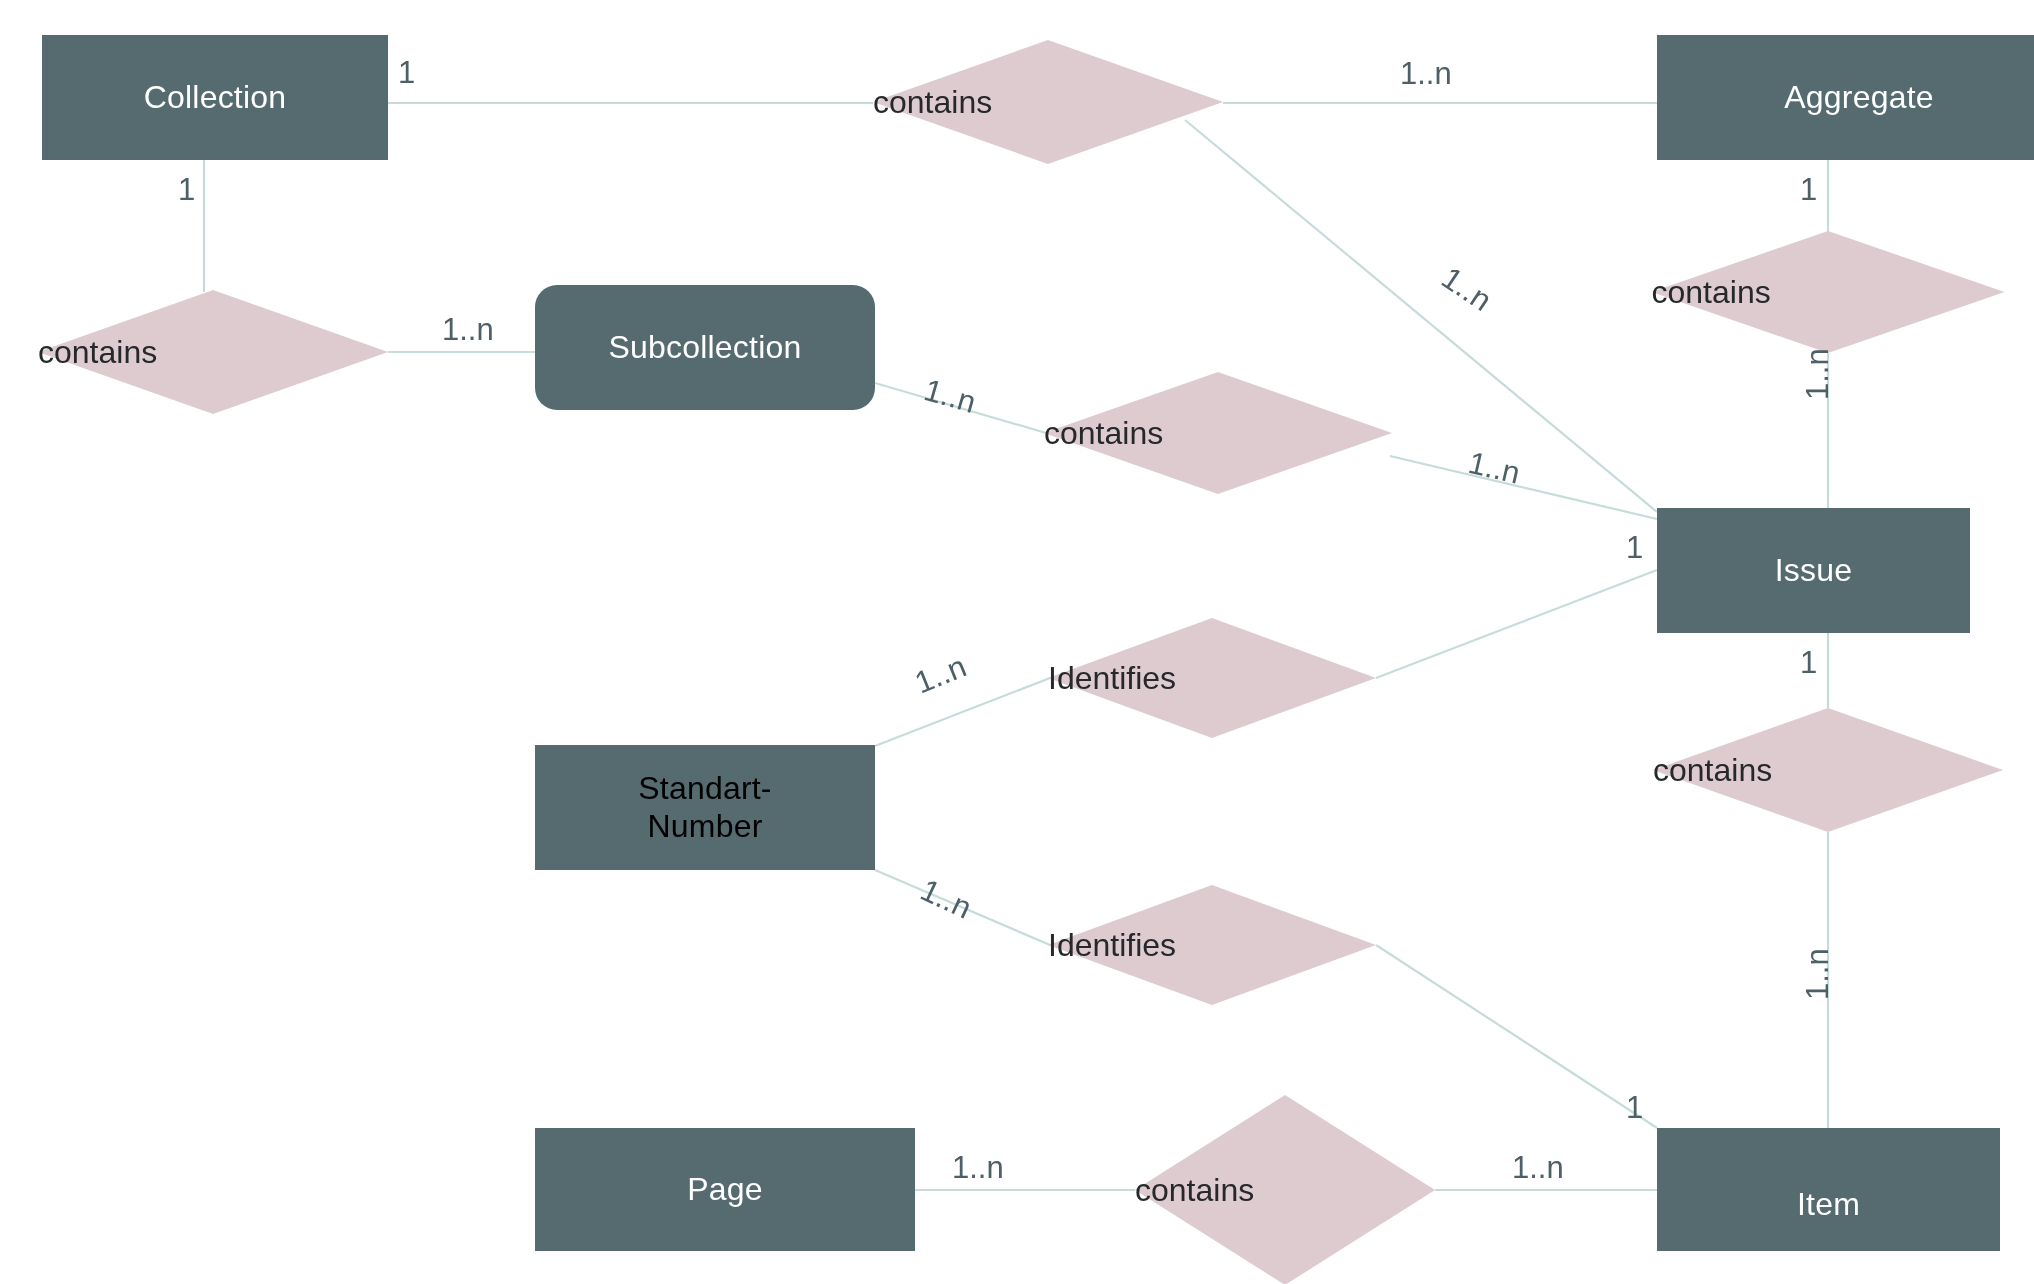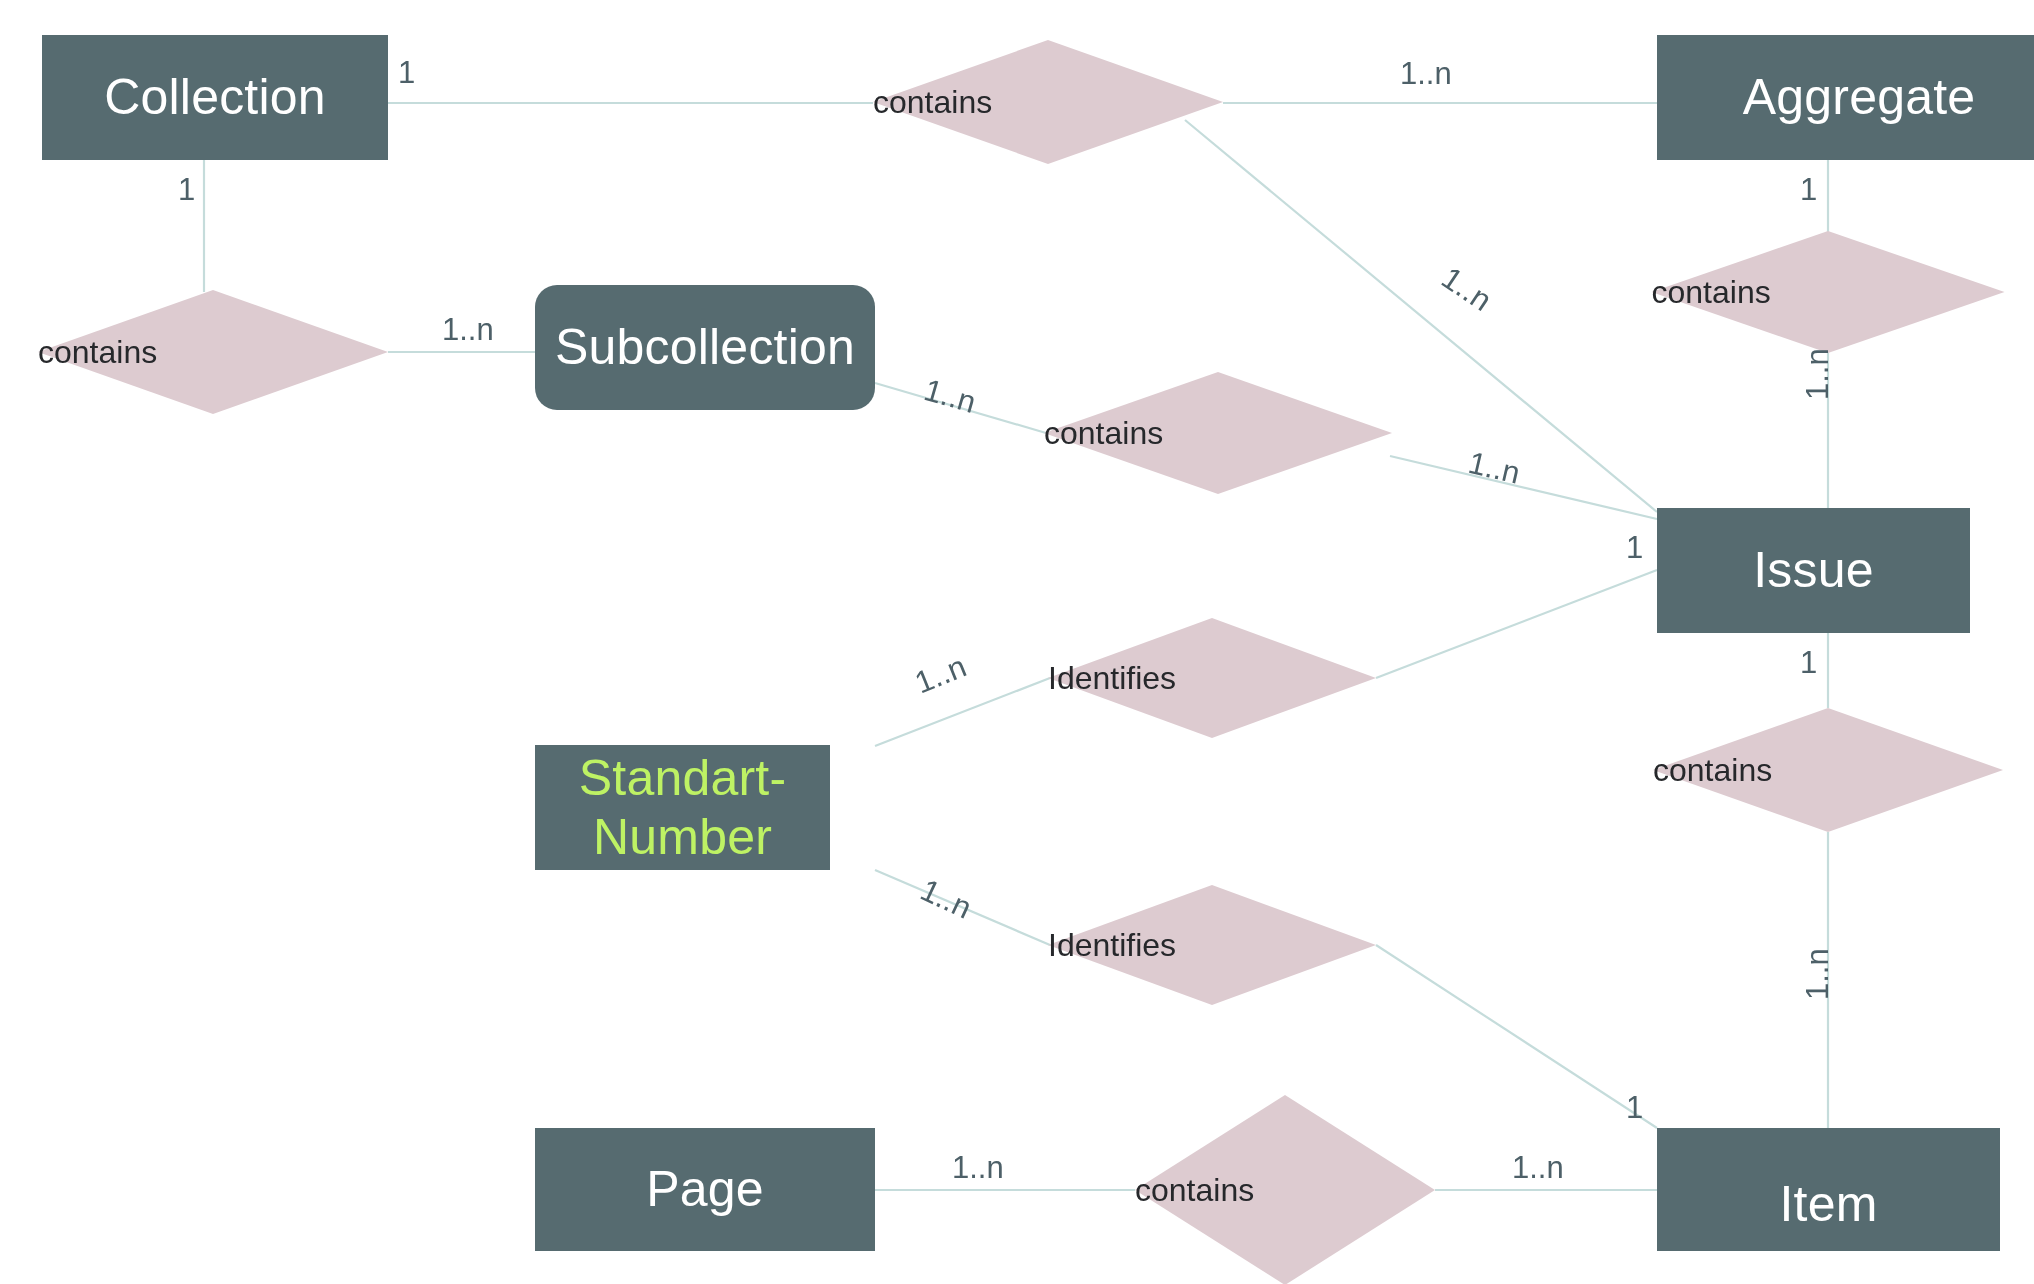--- a/index.html
+++ b/index.html
@@ -23,21 +23,21 @@
     height: 1284px;
   }
   .entity {
     position: absolute;
     background: #566b70;
     color: #ffffff;
     display: flex;
     align-items: center;
     justify-content: center;
     text-align: center;
-    font-size: 50px;
+    font-size: 32px;
     line-height: 1.18;
     letter-spacing: 0.2px;
     font-family: "Liberation Sans", sans-serif;
     box-sizing: border-box;
     z-index: 3;
   }
   .rel {
     position: absolute;
     display: flex;
     align-items: center;
@@ -95,25 +95,25 @@
       </div>
       <div class="entity" style="left: 1657px; top: 35px; width: 404px; height: 125px; background: rgb(86, 107, 112); color: rgb(255, 255, 255);">
         <span style="white-space: pre-line;">Aggregate</span>
       </div>
       <div class="entity" style="left: 535px; top: 285px; width: 340px; height: 125px; background: rgb(86, 107, 112); color: rgb(255, 255, 255); border-radius: 22px;">
         <span style="white-space: pre-line;">Subcollection</span>
       </div>
       <div class="entity" style="left: 1657px; top: 508px; width: 313px; height: 125px; background: rgb(86, 107, 112); color: rgb(255, 255, 255);">
         <span style="white-space: pre-line;">Issue</span>
       </div>
-      <div class="entity" style="left: 535px; top: 745px; width: 295px; height: 125px; background: rgb(86, 107, 112); color: #bef264;">
+      <div class="entity" style="left: 535px; top: 745px; width: 340px; height: 125px; background: rgb(86, 107, 112); color: #000000;">
         <span style="white-space: pre-line;">Standart-
 Number</span>
       </div>
-      <div class="entity" style="left: 535px; top: 1128px; width: 340px; height: 123px; background: rgb(86, 107, 112); color: rgb(255, 255, 255);">
+      <div class="entity" style="left: 535px; top: 1128px; width: 380px; height: 123px; background: rgb(86, 107, 112); color: rgb(255, 255, 255);">
         <span style="white-space: pre-line;">Page</span>
       </div>
       <div class="entity" style="left: 1657px; top: 1128px; width: 343px; height: 123px; background: rgb(86, 107, 112); color: rgb(255, 255, 255);">
         <span style="white-space: pre-line; margin-top: 30px;">Item</span>
       </div>
     </div>
   <div id="rel-layer">
       <div class="rel" style="left: 873px; top: 40px; width: 350px; height: 124px; color: rgb(38, 40, 43);">
         <span>contains</span>
       </div>

